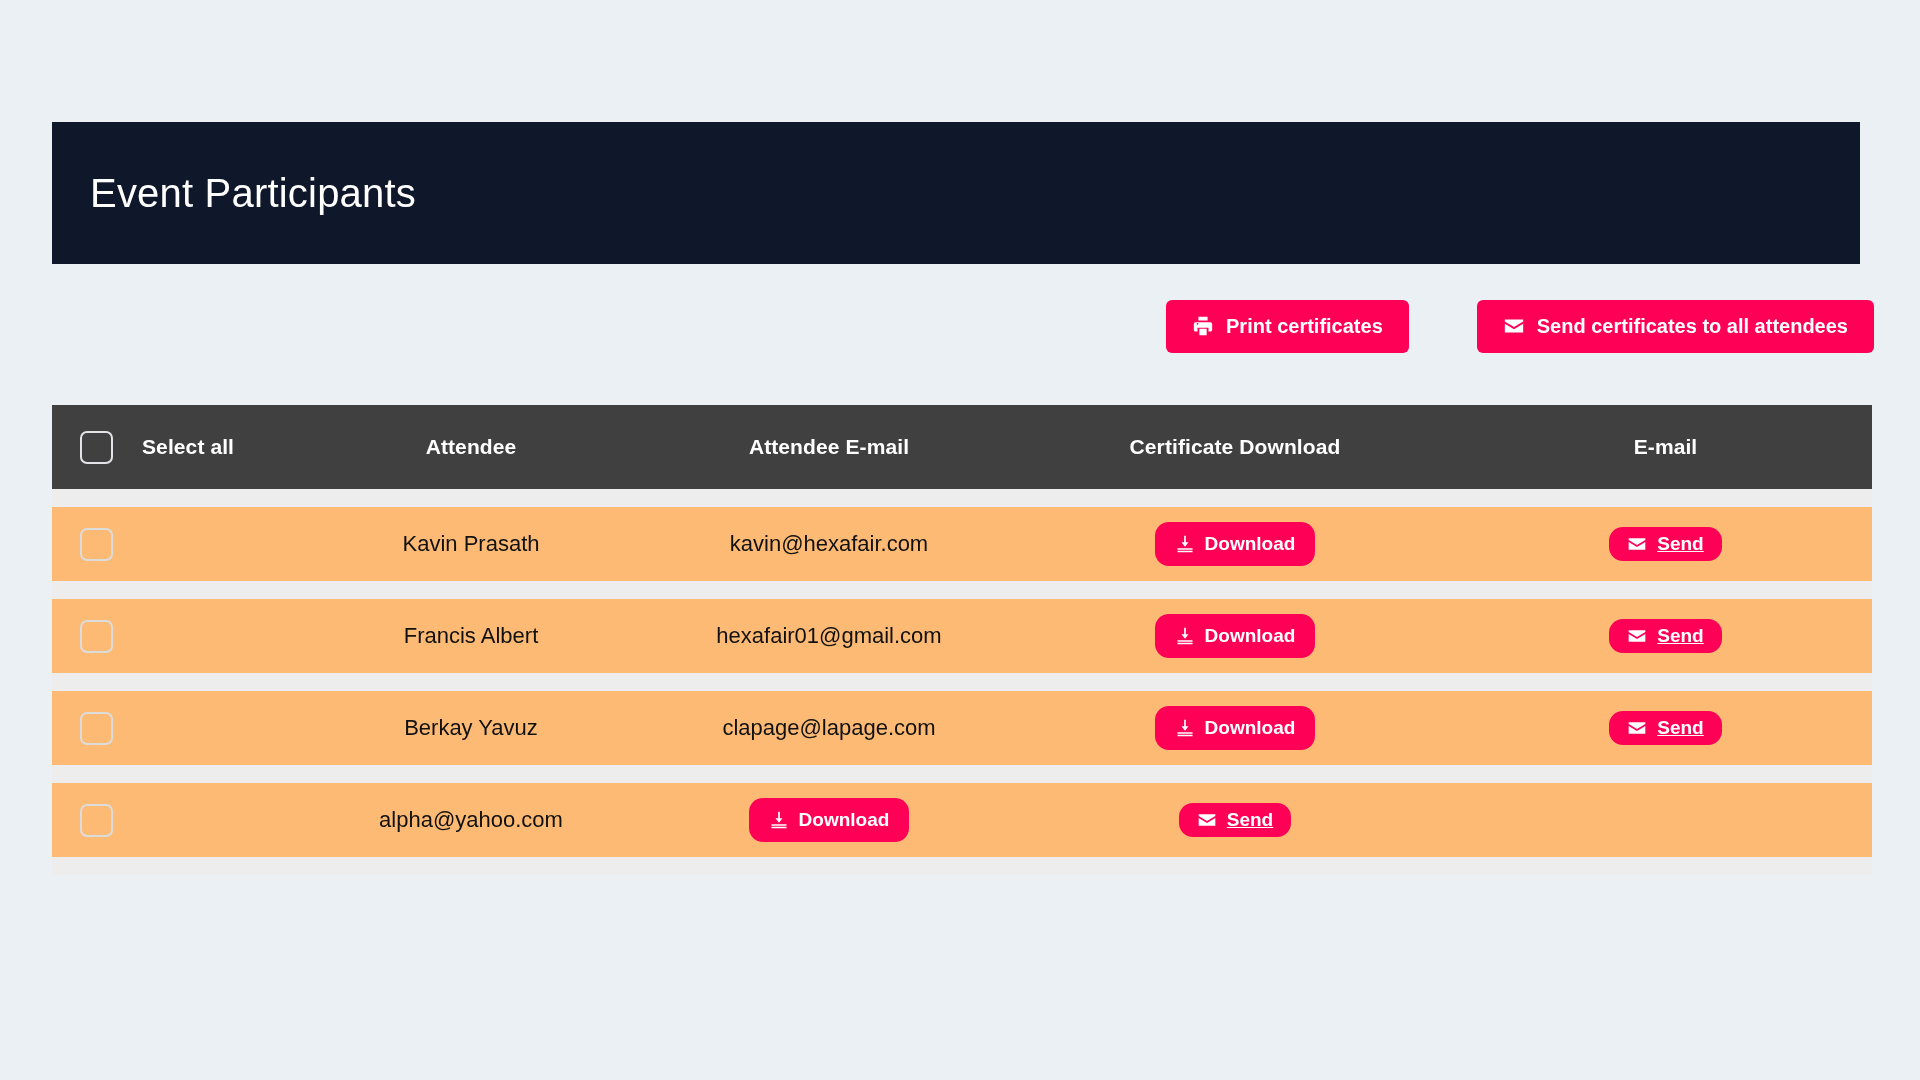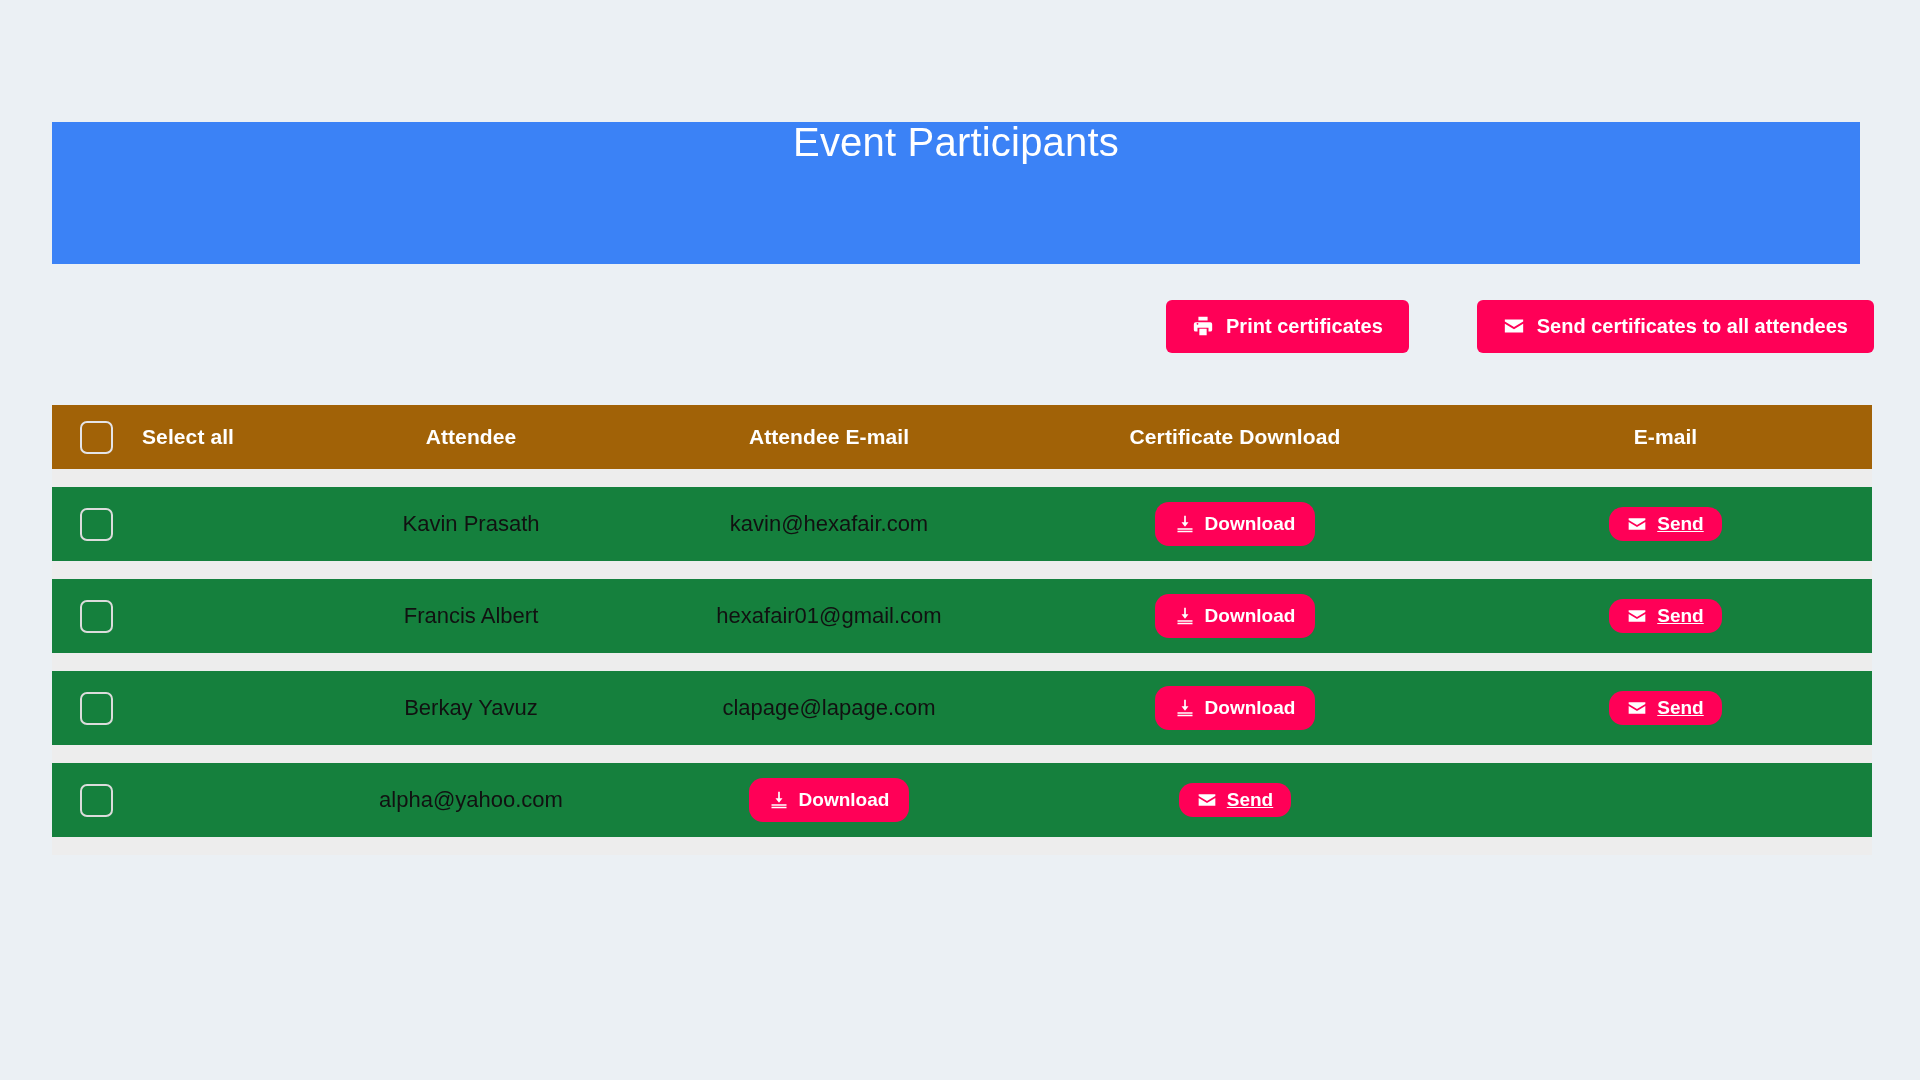--- a/index.html
+++ b/index.html
@@ -19,26 +19,25 @@
     background: #ebf0f4;
   }
 
   
   .page-banner {
     position: absolute;
     left: 52px;
     top: 122px;
     width: 1808px;
     height: 142px;
-    background: #3b82f6;
+    background: #0f172a;
     display: flex;
     align-items: center;
     justify-content: space-between;
     padding: 0 38px 0 38px;
-    flex-direction: column;
   }
 
   .page-title {
     color: #ffffff;
     font-size: 40px;
     font-weight: 400;
     letter-spacing: 0.2px;
     line-height: 1;
   }
 
@@ -93,22 +92,22 @@
     width: 1820px;
   }
 
   .trow {
     display: grid;
     grid-template-columns: 88px 155px 352px 364px 448px 413px;
     align-items: center;
   }
 
   .thead {
-    background: #a16207;
-    height: 64px;
+    background: #404040;
+    height: 84px;
     color: #ffffff;
   }
 
   .thead .th {
     font-size: 21px;
     font-weight: bold;
     text-align: center;
     letter-spacing: 0.1px;
   }
 
@@ -123,21 +122,21 @@
     border: 2px solid #d9d9d9;
     border-radius: 7px;
     background: transparent;
     cursor: pointer;
     display: block;
   }
   .chk-head { border-color: #e4e4e8; }
   .chk-row  { border-color: #dcdcdc; }
 
   .tbody-row {
-    background: #15803d;
+    background: #fdba74;
     height: 74px;
   }
 
   .gap-row {
     height: 18px;
     background: #ededed;
   }
 
   .cell-text {
     font-size: 22px;

